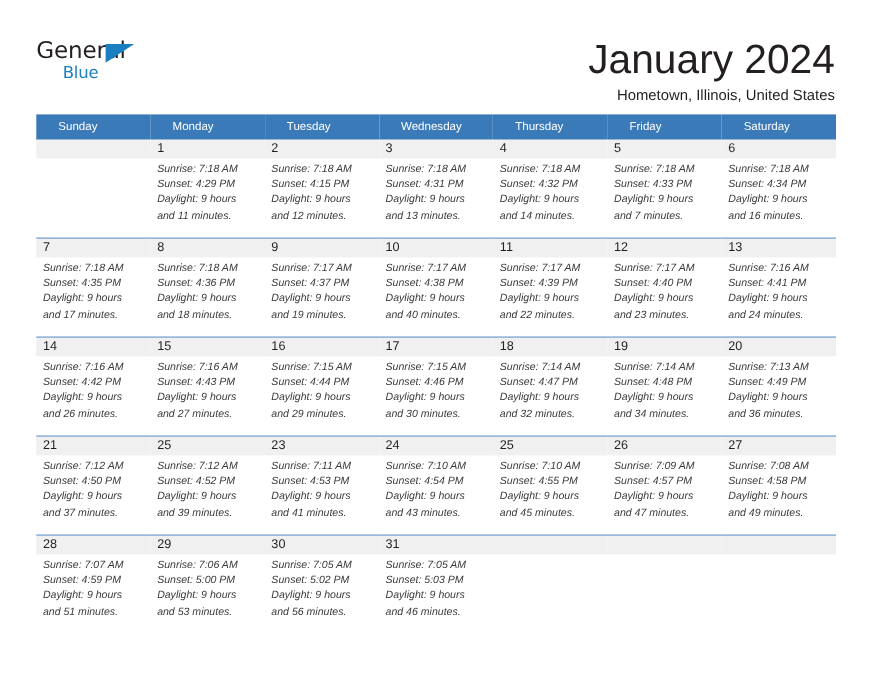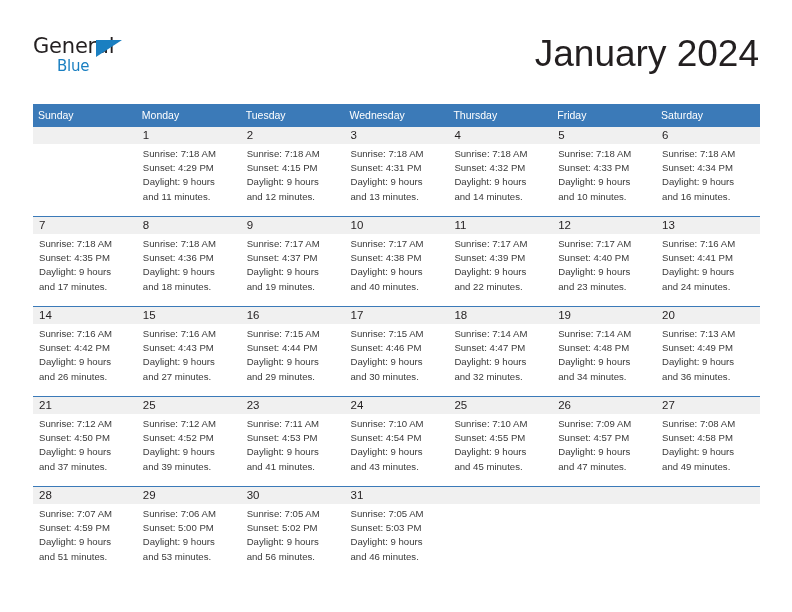--- a/index.html
+++ b/index.html
@@ -93,21 +93,21 @@
     width: 727px;
     border-collapse: collapse;
     table-layout: fixed;
   }
   .cal th {
     background: #3b7ab8;
     color: #ffffff;
     font-size: 10.5px;
     font-weight: normal;
     text-align: left;
-    padding: 5px 0 6px 5px;
+    padding: 5px 0 6px 20px;
     height: 11px;
     border: none;
   }
   .cal td {
     vertical-align: top;
     padding: 0;
     border: none;
     width: 103.85px;
   }
   .week-row td {
@@ -131,39 +131,41 @@
     box-sizing: border-box;
   }
   .daycell.empty .daynum {
     background: #f0f0f0;
   }
   .info {
     padding: 3px 6px 0 6px;
     font-size: 9.6px;
     line-height: 14.2px;
     color: #3a3a3a;
+    font-style: italic;
   }
   .info div {
     white-space: nowrap;
   }
 </style>
 </head>
 <body>
 
 <div class="page">
 
   <div class="top">
 
     <div class="logo">
       <span class="logo-general">General</span>
       <span class="logo-tri"></span>
       <span class="logo-blue">Blue</span>
     </div>
 
     <div class="title">January 2024</div>
+    <div class="subtitle">Hometown, Illinois, United States</div>
   </div>
 
   <table class="cal">
     <thead>
       <tr>
         <th>Sunday</th>
         <th>Monday</th>
         <th>Tuesday</th>
         <th>Wednesday</th>
         <th>Thursday</th>
@@ -229,21 +231,21 @@
             </div>
           </div>
         </td>
         <td>
           <div class="daycell">
             <div class="daynum">5</div>
             <div class="info">
               <div>Sunrise: 7:18 AM</div>
               <div>Sunset: 4:33 PM</div>
               <div>Daylight: 9 hours</div>
-              <div>and 10 minutes.</div>
+              <div>and 7 minutes.</div>
             </div>
           </div>
         </td>
         <td>
           <div class="daycell">
             <div class="daynum">6</div>
             <div class="info">
               <div>Sunrise: 7:18 AM</div>
               <div>Sunset: 4:34 PM</div>
               <div>Daylight: 9 hours</div>

